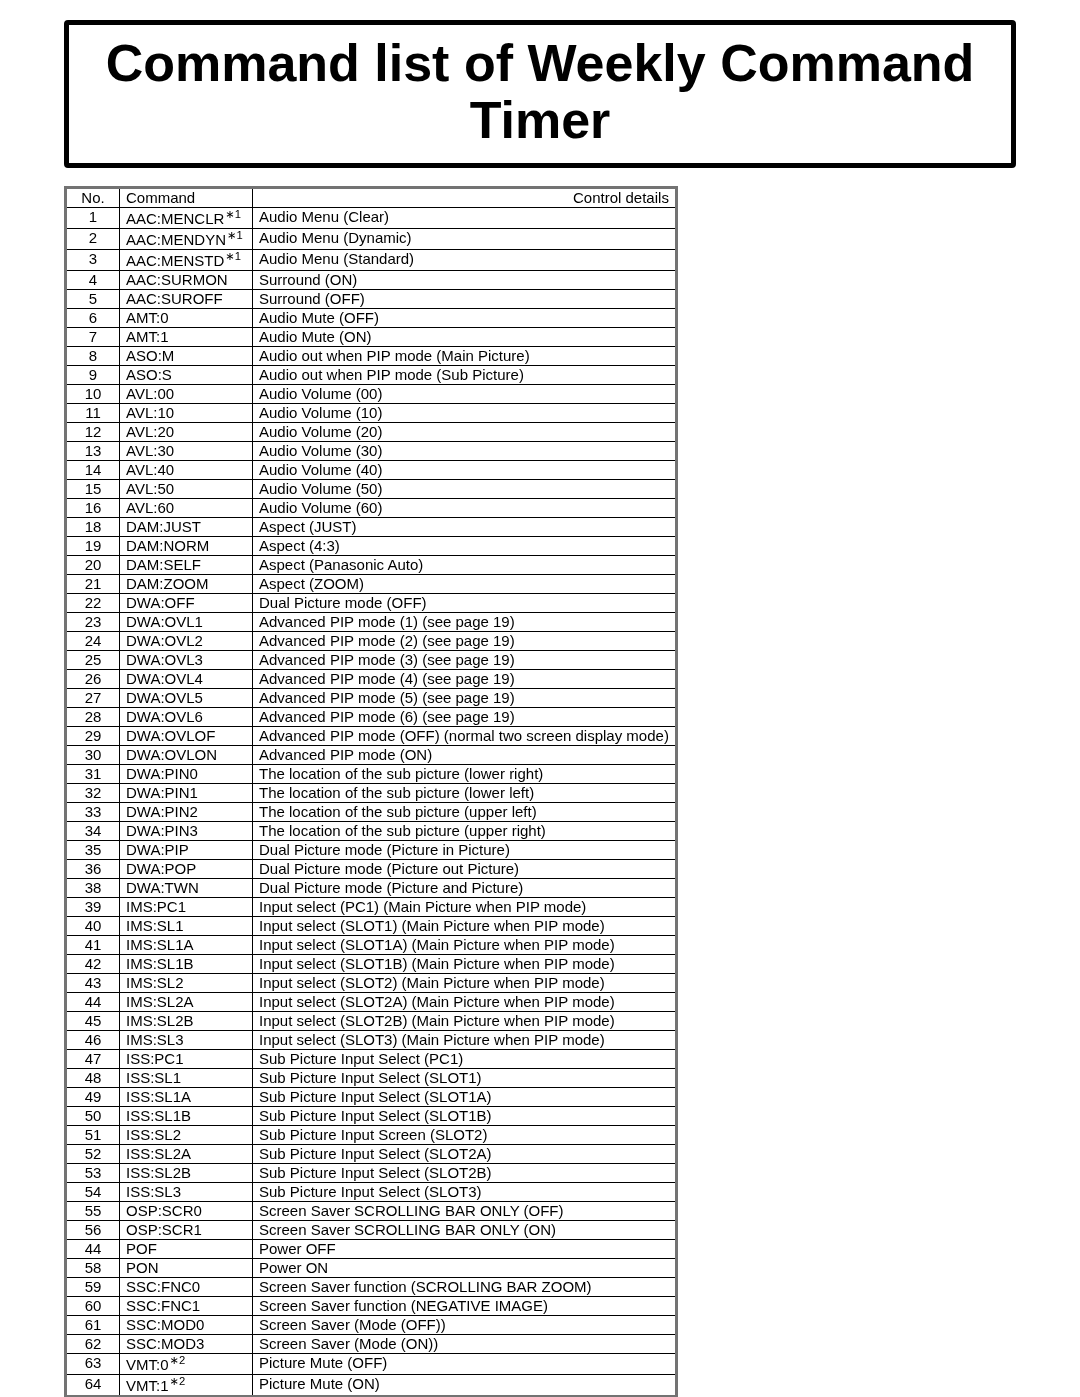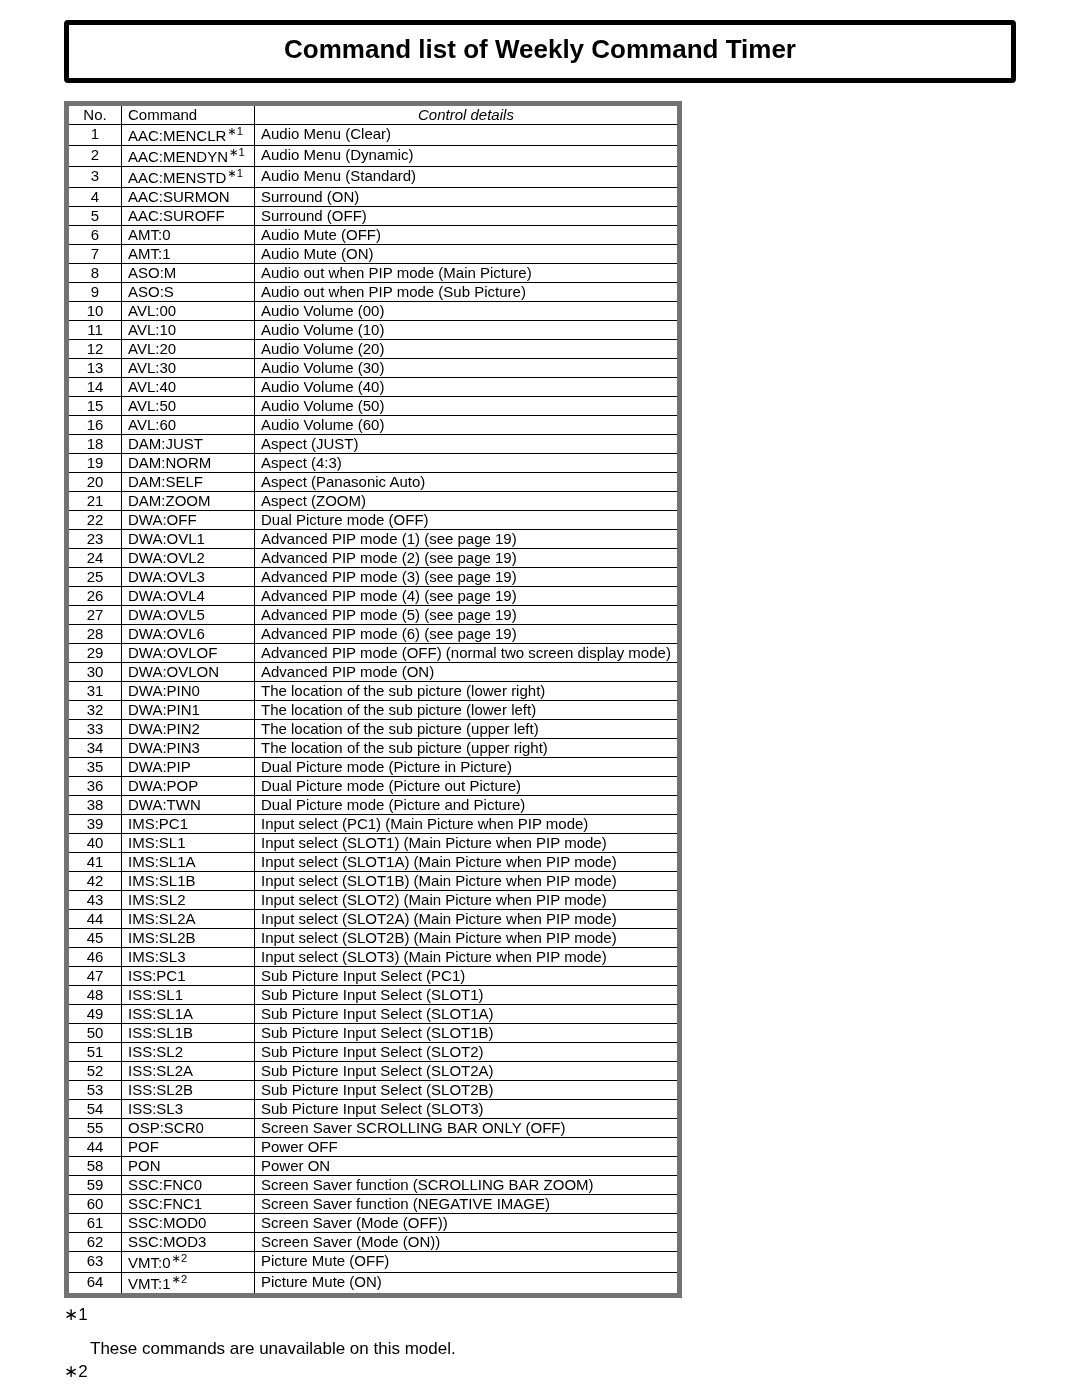--- a/index.html
+++ b/index.html
@@ -19,45 +19,45 @@
   .title-box {
     border: 5px solid #000;
     border-radius: 4px;
     margin: 0 64px 18px 64px;
     padding: 10px 18px 14px 18px;
     text-align: center;
   }
   .title-box h1 {
     margin: 0;
     font-weight: bold;
-    font-size: 26px;
+    font-size: 52px;
     line-height: 1.1;
   }
   .table-wrap {
     margin: 0 0 6px 64px;
   }
   table.cmd {
     border-collapse: collapse;
-    border: 5px solid #737373;
+    border: 3px solid #737373;
     font-size: 15px;
   }
   table.cmd th, table.cmd td {
     border: 1px solid #000;
     padding: 0px 6px 0px 6px;
     line-height: 1.2;
     vertical-align: top;
     font-weight: normal;
   }
   table.cmd th {
     text-align: center;
   }
   table.cmd .col-no { width: 40px; text-align: center; }
   table.cmd .col-cmd { width: 120px; text-align: left; }
   table.cmd .col-det { min-width: 384px; text-align: left; }
-  table.cmd thead .col-det { text-align: center; font-style: italic; }
+  table.cmd thead .col-det { text-align: right; }
   table.cmd tbody .col-no { text-align: center; }
   .note-sup {
     font-size: 0.75em;
     vertical-align: super;
     padding-left: 1px;
   }
   .footnotes {
     margin: 4px 32px 0 64px;
     font-size: 17px;
     line-height: 1.35;
@@ -330,41 +330,46 @@
             <td class="col-det">Sub Picture Input Select (SLOT1A)</td>
           </tr>
           <tr>
             <td class="col-no">50</td>
             <td class="col-cmd"><span>ISS:SL1B</span></td>
             <td class="col-det">Sub Picture Input Select (SLOT1B)</td>
           </tr>
           <tr>
             <td class="col-no">51</td>
             <td class="col-cmd"><span>ISS:SL2</span></td>
-            <td class="col-det">Sub Picture Input Select (SLOT2)</td>
+            <td class="col-det">Sub Picture Input Screen (SLOT2)</td>
           </tr>
           <tr>
             <td class="col-no">52</td>
             <td class="col-cmd"><span>ISS:SL2A</span></td>
             <td class="col-det">Sub Picture Input Select (SLOT2A)</td>
           </tr>
           <tr>
             <td class="col-no">53</td>
             <td class="col-cmd"><span>ISS:SL2B</span></td>
             <td class="col-det">Sub Picture Input Select (SLOT2B)</td>
           </tr>
           <tr>
             <td class="col-no">54</td>
             <td class="col-cmd"><span>ISS:SL3</span></td>
             <td class="col-det">Sub Picture Input Select (SLOT3)</td>
           </tr>
           <tr>
             <td class="col-no">55</td>
             <td class="col-cmd"><span>OSP:SCR0</span></td>
             <td class="col-det">Screen Saver SCROLLING BAR ONLY (OFF)</td>
+          </tr>
+          <tr>
+            <td class="col-no">56</td>
+            <td class="col-cmd"><span>OSP:SCR1</span></td>
+            <td class="col-det">Screen Saver SCROLLING BAR ONLY (ON)</td>
           </tr>
           <tr>
             <td class="col-no">44</td>
             <td class="col-cmd"><span>POF</span></td>
             <td class="col-det">Power OFF</td>
           </tr>
           <tr>
             <td class="col-no">58</td>
             <td class="col-cmd"><span>PON</span></td>
             <td class="col-det">Power ON</td>

